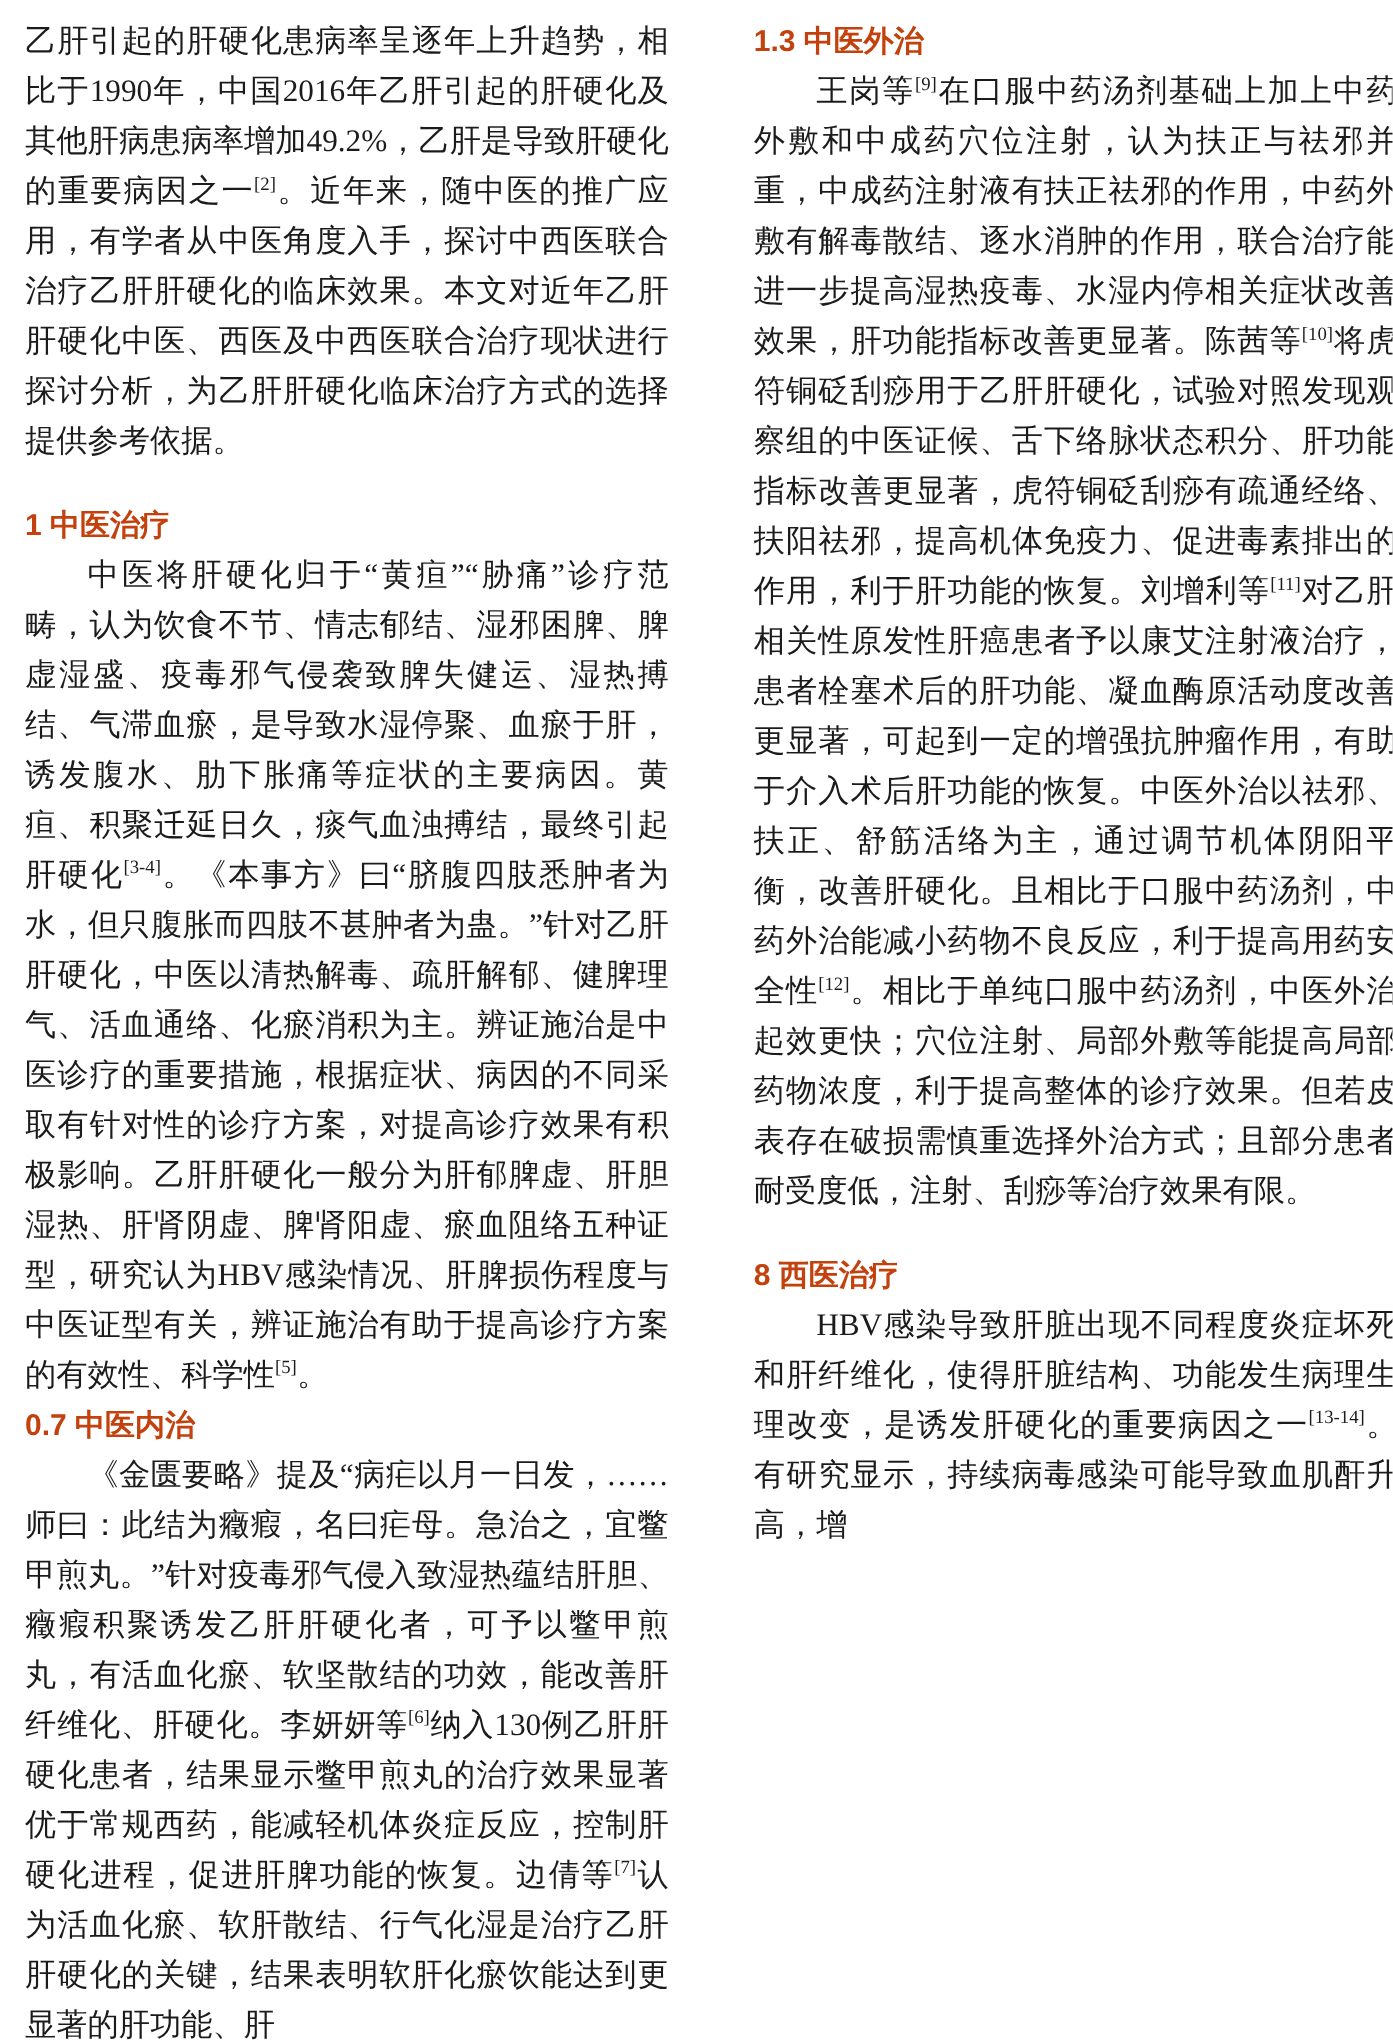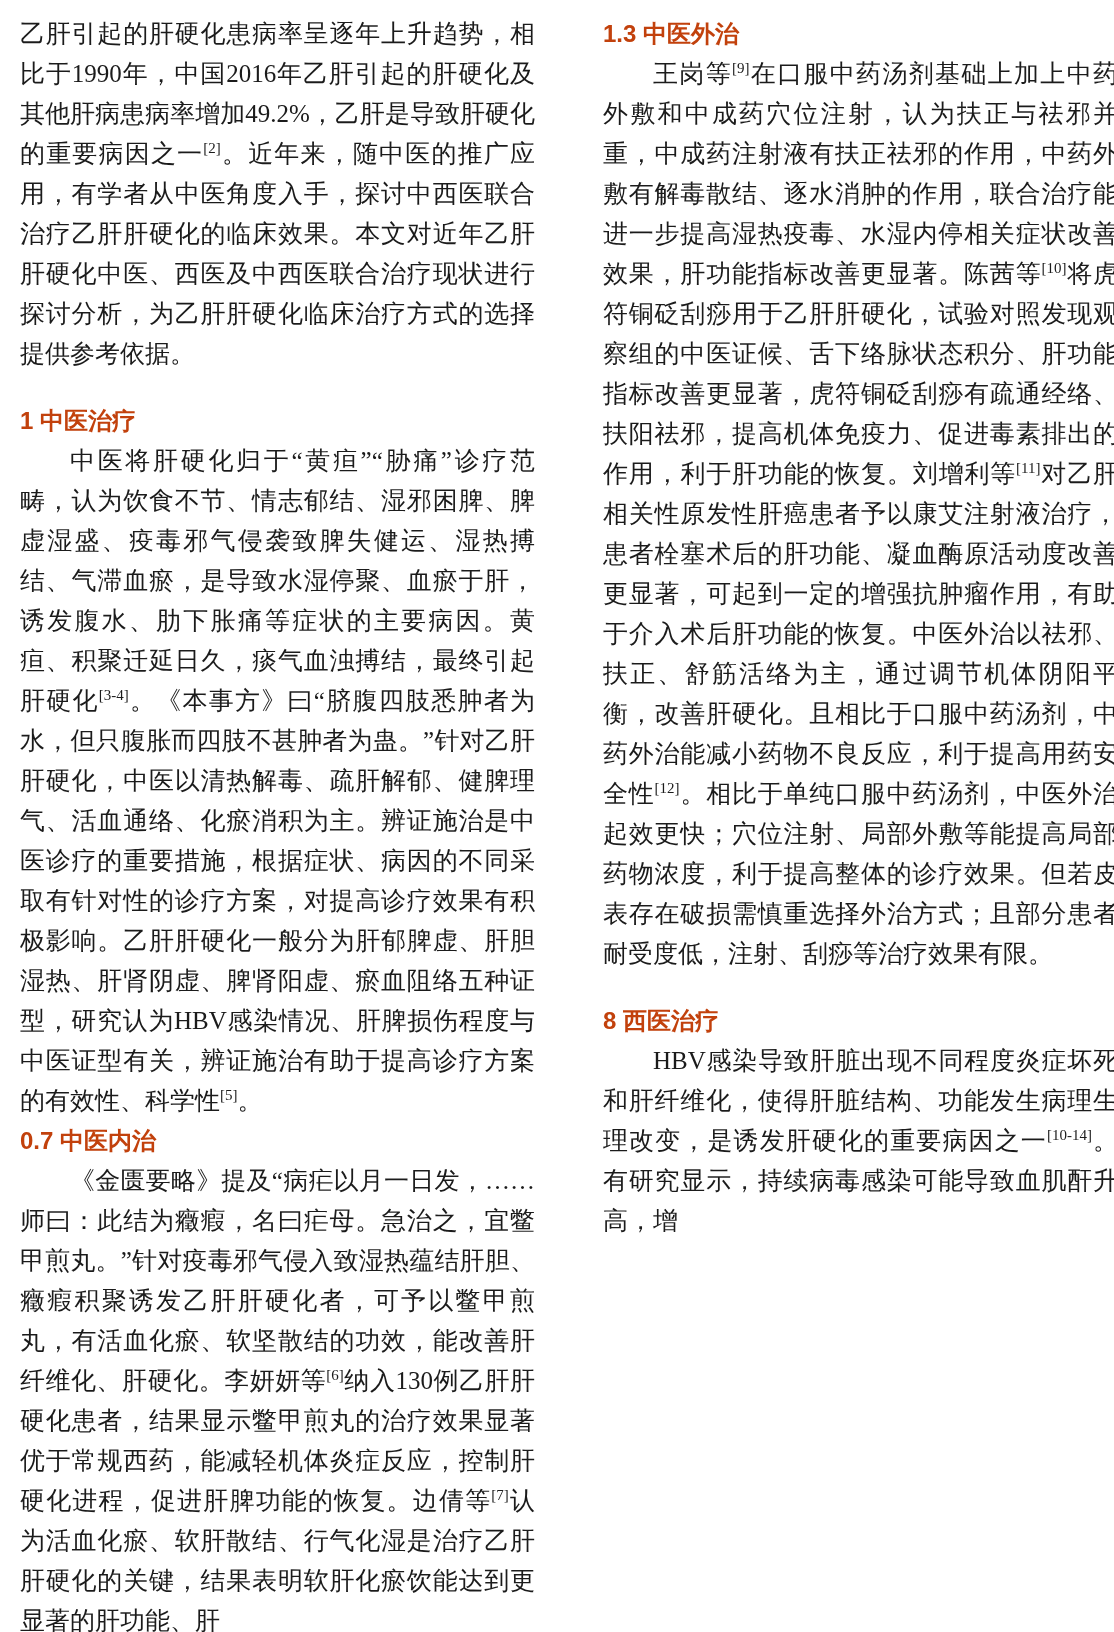--- a/index.html
+++ b/index.html
@@ -52,15 +52,15 @@
       <p class="para">乙肝引起的肝硬化患病率呈逐年上升趋势，相比于1990年，中国2016年乙肝引起的肝硬化及其他肝病患病率增加49.2%，乙肝是导致肝硬化的重要病因之一<sup class="ref">[2]</sup>。近年来，随中医的推广应用，有学者从中医角度入手，探讨中西医联合治疗乙肝肝硬化的临床效果。本文对近年乙肝肝硬化中医、西医及中西医联合治疗现状进行探讨分析，为乙肝肝硬化临床治疗方式的选择提供参考依据。</p>
       <div class="h1">1 中医治疗</div>
       <p class="para indent">中医将肝硬化归于“黄疸”“胁痛”诊疗范畴，认为饮食不节、情志郁结、湿邪困脾、脾虚湿盛、疫毒邪气侵袭致脾失健运、湿热搏结、气滞血瘀，是导致水湿停聚、血瘀于肝，诱发腹水、肋下胀痛等症状的主要病因。黄疸、积聚迁延日久，痰气血浊搏结，最终引起肝硬化<sup class="ref">[3-4]</sup>。《本事方》曰“脐腹四肢悉肿者为水，但只腹胀而四肢不甚肿者为蛊。”针对乙肝肝硬化，中医以清热解毒、疏肝解郁、健脾理气、活血通络、化瘀消积为主。辨证施治是中医诊疗的重要措施，根据症状、病因的不同采取有针对性的诊疗方案，对提高诊疗效果有积极影响。乙肝肝硬化一般分为肝郁脾虚、肝胆湿热、肝肾阴虚、脾肾阳虚、瘀血阻络五种证型，研究认为HBV感染情况、肝脾损伤程度与中医证型有关，辨证施治有助于提高诊疗方案的有效性、科学性<sup class="ref">[5]</sup>。</p>
       <div class="h2">0.7 中医内治</div>
       <p class="para indent">《金匮要略》提及“病疟以月一日发，……师曰：此结为癥瘕，名曰疟母。急治之，宜鳖甲煎丸。”针对疫毒邪气侵入致湿热蕴结肝胆、癥瘕积聚诱发乙肝肝硬化者，可予以鳖甲煎丸，有活血化瘀、软坚散结的功效，能改善肝纤维化、肝硬化。李妍妍等<sup class="ref">[6]</sup>纳入130例乙肝肝硬化患者，结果显示鳖甲煎丸的治疗效果显著优于常规西药，能减轻机体炎症反应，控制肝硬化进程，促进肝脾功能的恢复。边倩等<sup class="ref">[7]</sup>认为活血化瘀、软肝散结、行气化湿是治疗乙肝肝硬化的关键，结果表明软肝化瘀饮能达到更显著的肝功能、肝</p>
     </div>
   <div class="column">
       <div class="h2">1.3 中医外治</div>
       <p class="para indent">王岗等<sup class="ref">[9]</sup>在口服中药汤剂基础上加上中药外敷和中成药穴位注射，认为扶正与祛邪并重，中成药注射液有扶正祛邪的作用，中药外敷有解毒散结、逐水消肿的作用，联合治疗能进一步提高湿热疫毒、水湿内停相关症状改善效果，肝功能指标改善更显著。陈茜等<sup class="ref">[10]</sup>将虎符铜砭刮痧用于乙肝肝硬化，试验对照发现观察组的中医证候、舌下络脉状态积分、肝功能指标改善更显著，虎符铜砭刮痧有疏通经络、扶阳祛邪，提高机体免疫力、促进毒素排出的作用，利于肝功能的恢复。刘增利等<sup class="ref">[11]</sup>对乙肝相关性原发性肝癌患者予以康艾注射液治疗，患者栓塞术后的肝功能、凝血酶原活动度改善更显著，可起到一定的增强抗肿瘤作用，有助于介入术后肝功能的恢复。中医外治以祛邪、扶正、舒筋活络为主，通过调节机体阴阳平衡，改善肝硬化。且相比于口服中药汤剂，中药外治能减小药物不良反应，利于提高用药安全性<sup class="ref">[12]</sup>。相比于单纯口服中药汤剂，中医外治起效更快；穴位注射、局部外敷等能提高局部药物浓度，利于提高整体的诊疗效果。但若皮表存在破损需慎重选择外治方式；且部分患者耐受度低，注射、刮痧等治疗效果有限。</p>
       <div class="h1">8 西医治疗</div>
-      <p class="para indent">HBV感染导致肝脏出现不同程度炎症坏死和肝纤维化，使得肝脏结构、功能发生病理生理改变，是诱发肝硬化的重要病因之一<sup class="ref">[10-14]</sup>。有研究显示，持续病毒感染可能导致血肌酐升高，增</p>
+      <p class="para indent">HBV感染导致肝脏出现不同程度炎症坏死和肝纤维化，使得肝脏结构、功能发生病理生理改变，是诱发肝硬化的重要病因之一<sup class="ref">[13-14]</sup>。有研究显示，持续病毒感染可能导致血肌酐升高，增</p>
     </div>
 </div>
 
 </body></html>

